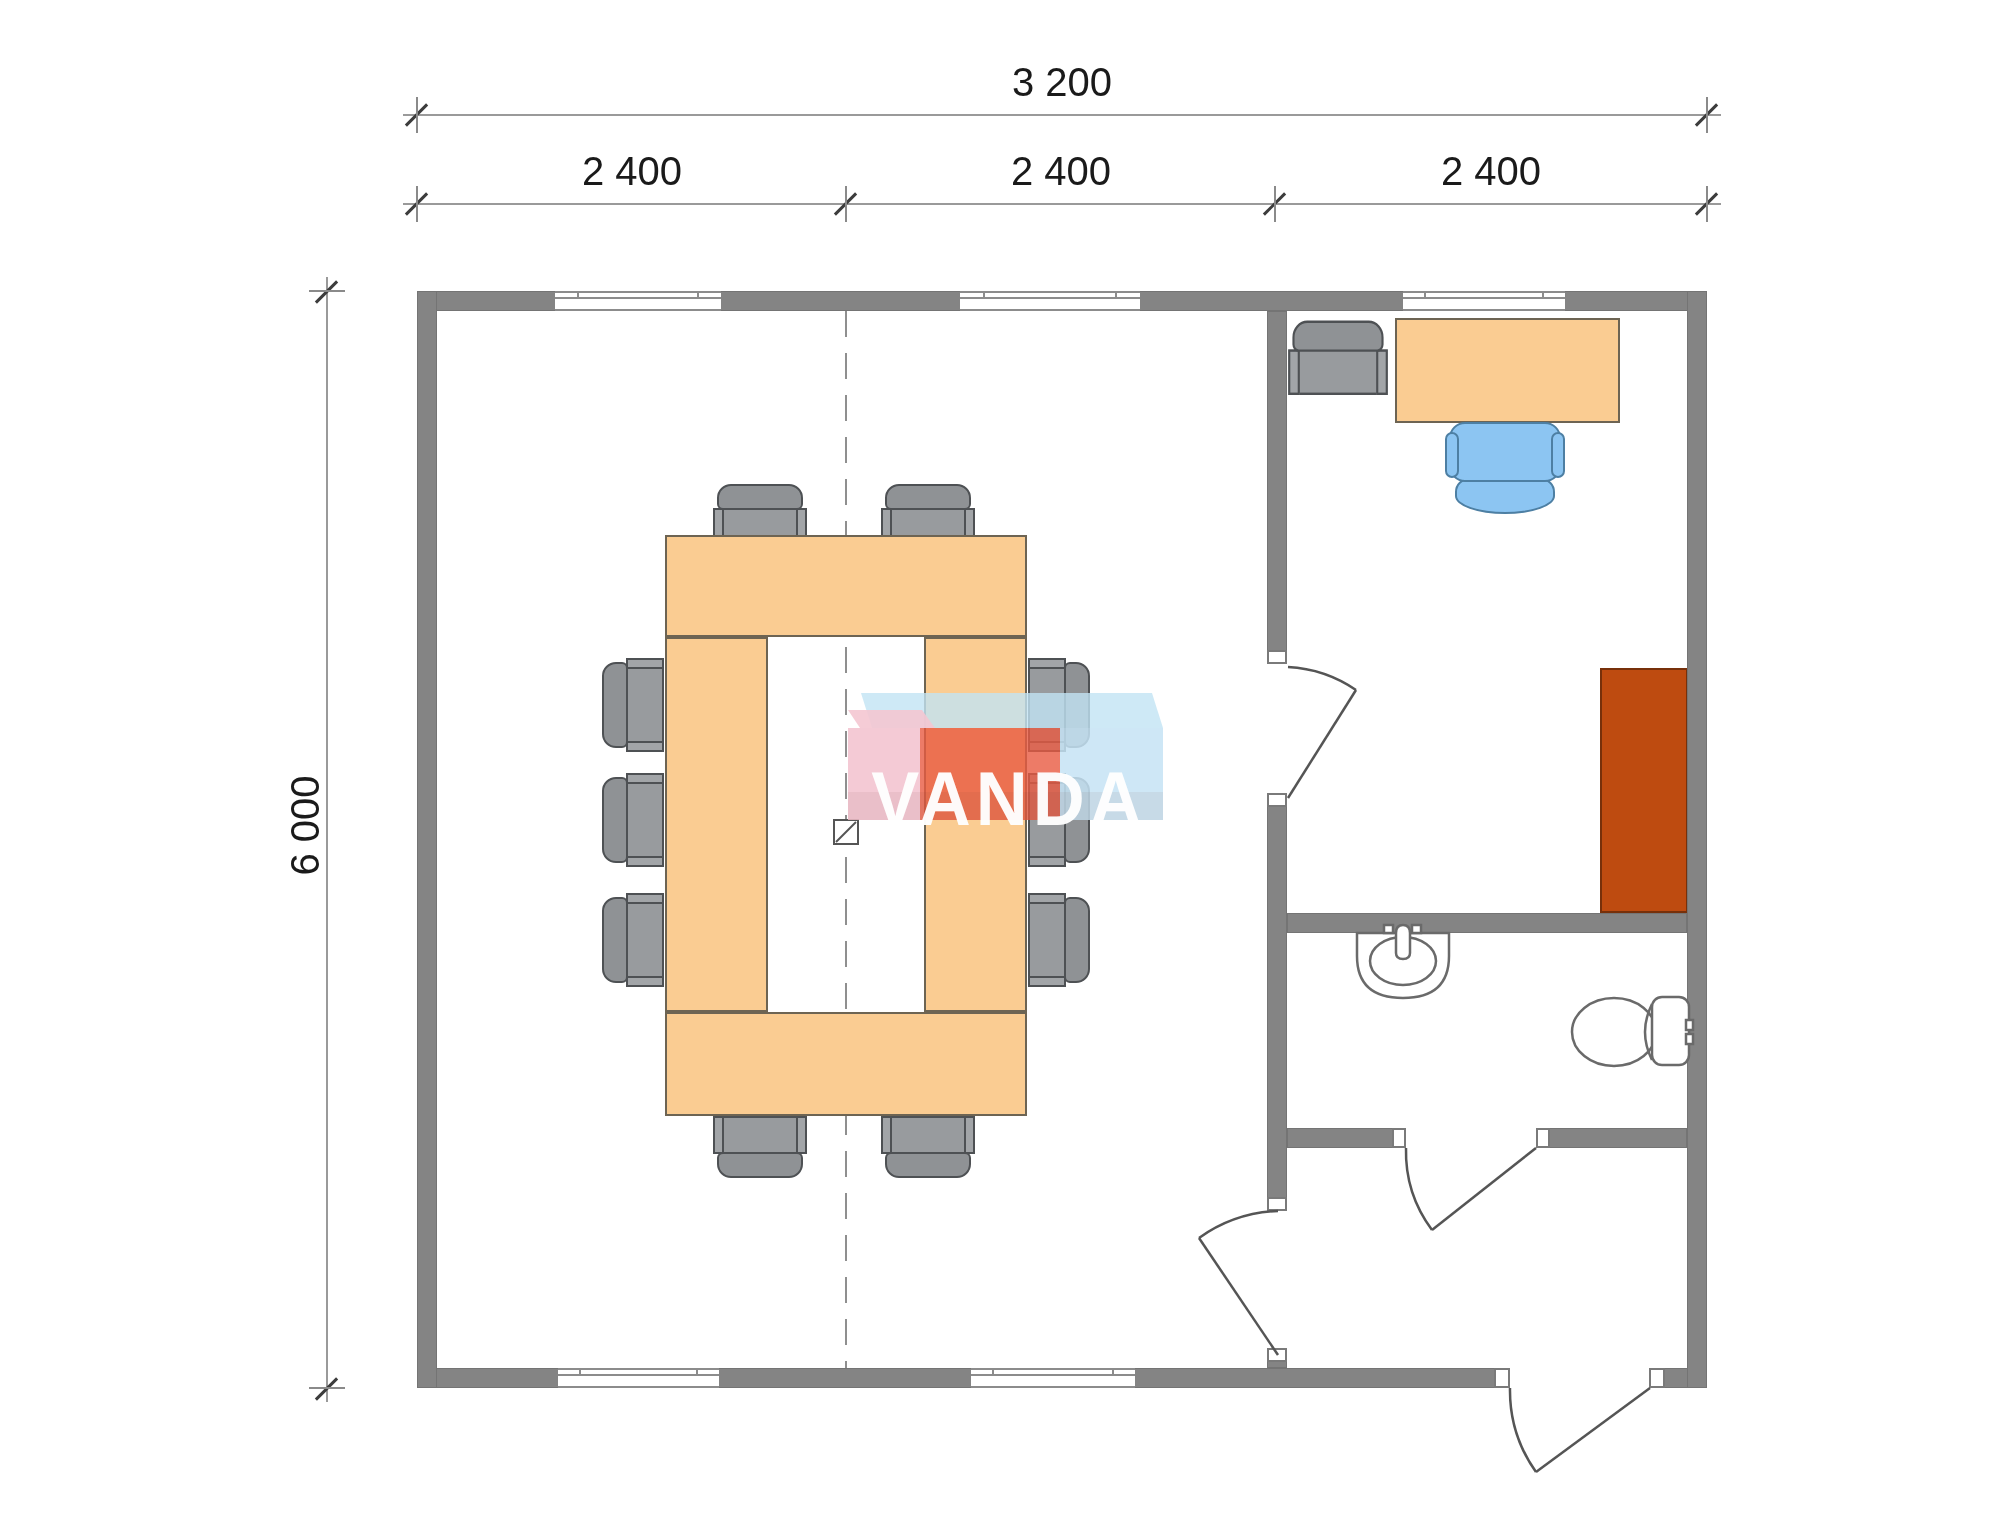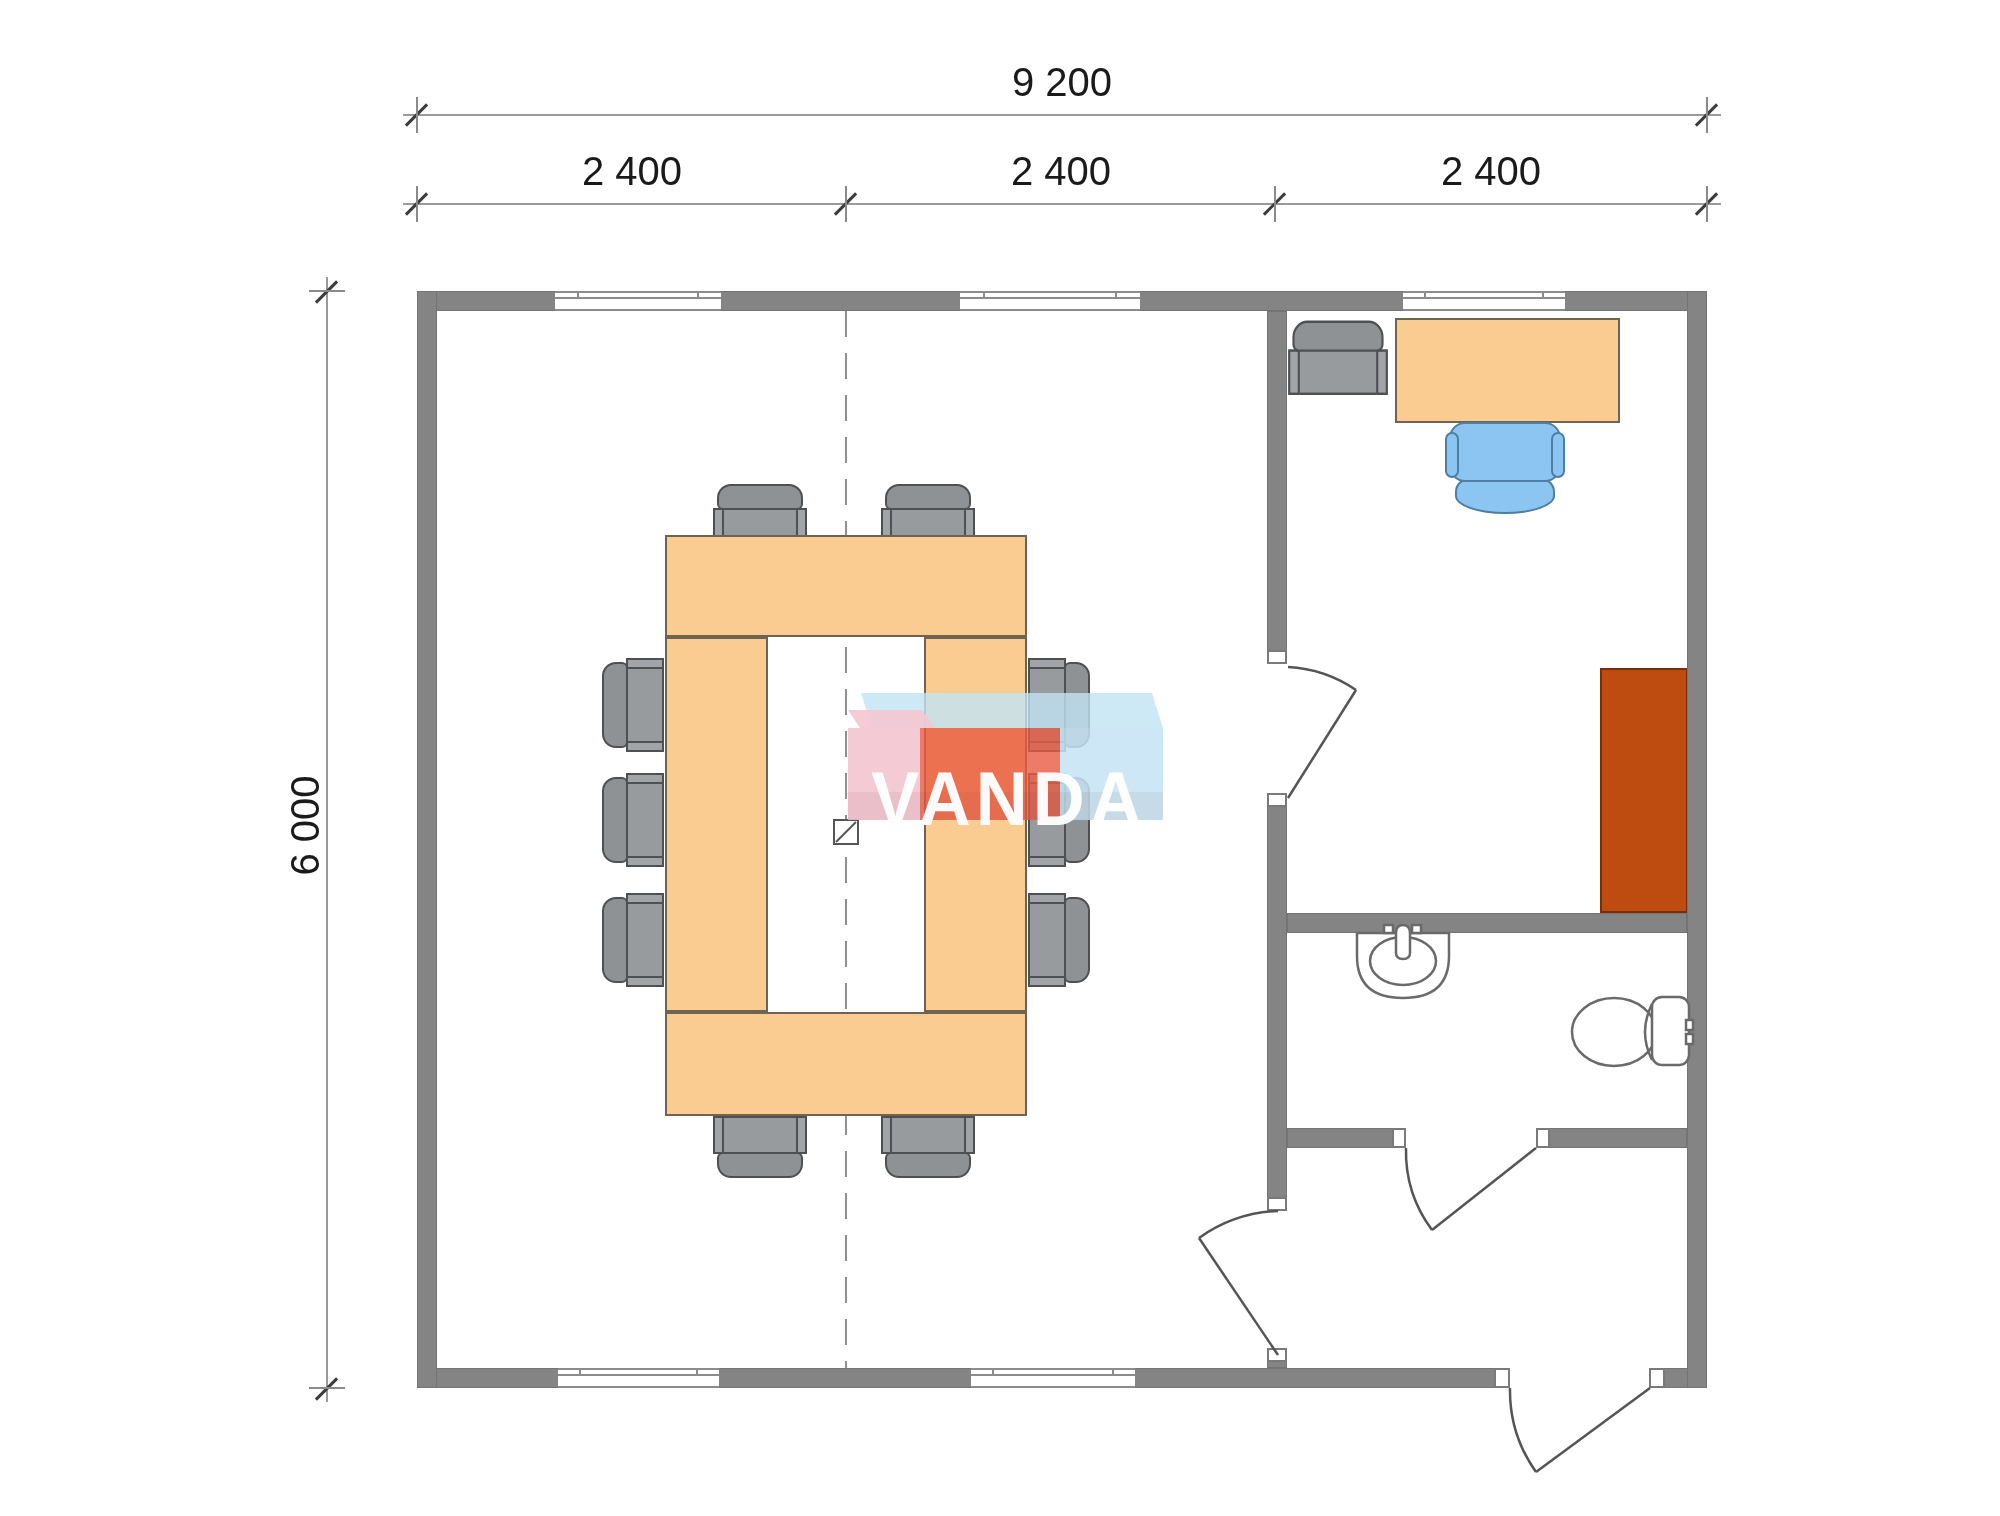--- a/index.html
+++ b/index.html
@@ -60,21 +60,21 @@
 </head>
 <body>
 
 <div class="stage">
 
   <div class="dimline-h" style="left:403px;top:114px;width:1318px;"></div>
   <div class="tick" style="left:415px;top:100px;"></div>
   <div class="tick" style="left:1705px;top:100px;"></div>
   <div class="wit-v" style="left:416px;top:97px;"></div>
   <div class="wit-v" style="left:1706px;top:97px;"></div>
-  <div class="dimlabel" style="left:962px;top:60px;">9 200</div>
+  <div class="dimlabel" style="left:962px;top:60px;">3 200</div>
 
   <div class="dimline-h" style="left:403px;top:203px;width:1318px;"></div>
   <div class="tick" style="left:415px;top:189px;"></div>
   <div class="tick" style="left:844px;top:189px;"></div>
   <div class="tick" style="left:1273px;top:189px;"></div>
   <div class="tick" style="left:1705px;top:189px;"></div>
   <div class="wit-v" style="left:416px;top:186px;"></div>
   <div class="wit-v" style="left:845px;top:186px;"></div>
   <div class="wit-v" style="left:1274px;top:186px;"></div>
   <div class="wit-v" style="left:1706px;top:186px;"></div>

